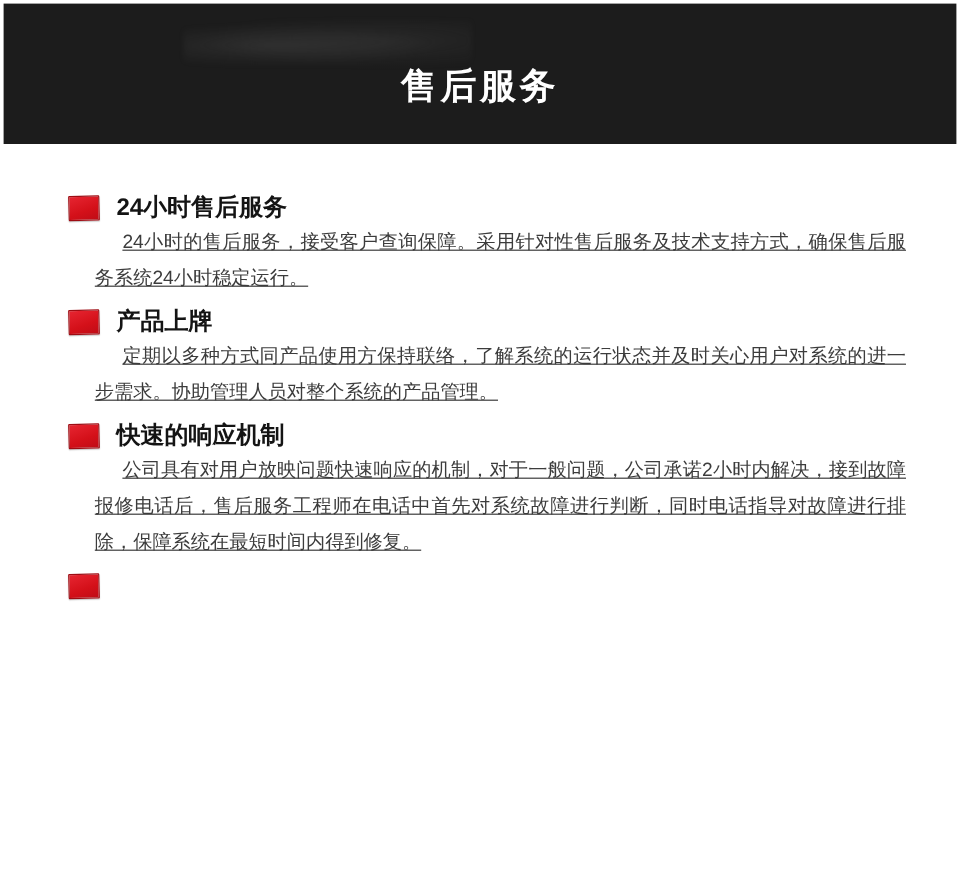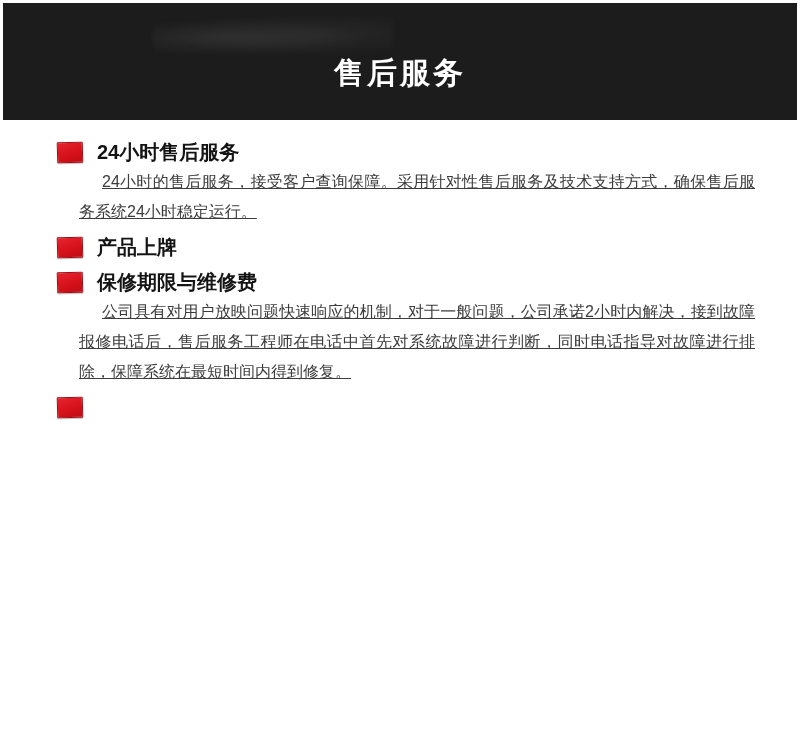--- a/index.html
+++ b/index.html
@@ -37,21 +37,21 @@
     font-size: 30px;
     font-weight: 700;
     letter-spacing: 3px;
     line-height: 32px;
   }
 
   
   .content {
     position: absolute;
     left: 0; right: 12px; top: 120px;
-    padding-top: 17px;
+    padding-top: 38px;
   }
   .section { margin-top: 5px; }
   .section:first-child { margin-top: 0; }
 
   .section-heading {
     display: flex;
     align-items: center;
     gap: 14px;
     padding-left: 57px;
     height: 30px;
@@ -104,26 +104,27 @@
         <span class="heading-text">24小时售后服务</span>
       </div>
       <p class="para">24小时的售后服务，接受客户查询保障。采用针对性售后服务及技术支持方式，确保售后服务系统24小时稳定运行。</p>
     </div>
 
     <div class="section">
       <div class="section-heading">
         <span class="bullet"></span>
         <span class="heading-text">产品上牌</span>
       </div>
+      <p class="para">定期以多种方式同产品使用方保持联络，了解系统的运行状态并及时关心用户对系统的进一步需求。协助管理人员对整个系统的产品管理。</p>
     </div>
 
     <div class="section">
       <div class="section-heading">
         <span class="bullet"></span>
-        <span class="heading-text">保修期限与维修费</span>
+        <span class="heading-text">快速的响应机制</span>
       </div>
       <p class="para">公司具有对用户放映问题快速响应的机制，对于一般问题，公司承诺2小时内解决，接到故障报修电话后，售后服务工程师在电话中首先对系统故障进行判断，同时电话指导对故障进行排除，保障系统在最短时间内得到修复。</p>
     </div>
 
     <div class="section">
       <div class="section-heading">
         <span class="bullet"></span>
       </div>
     </div>
 

